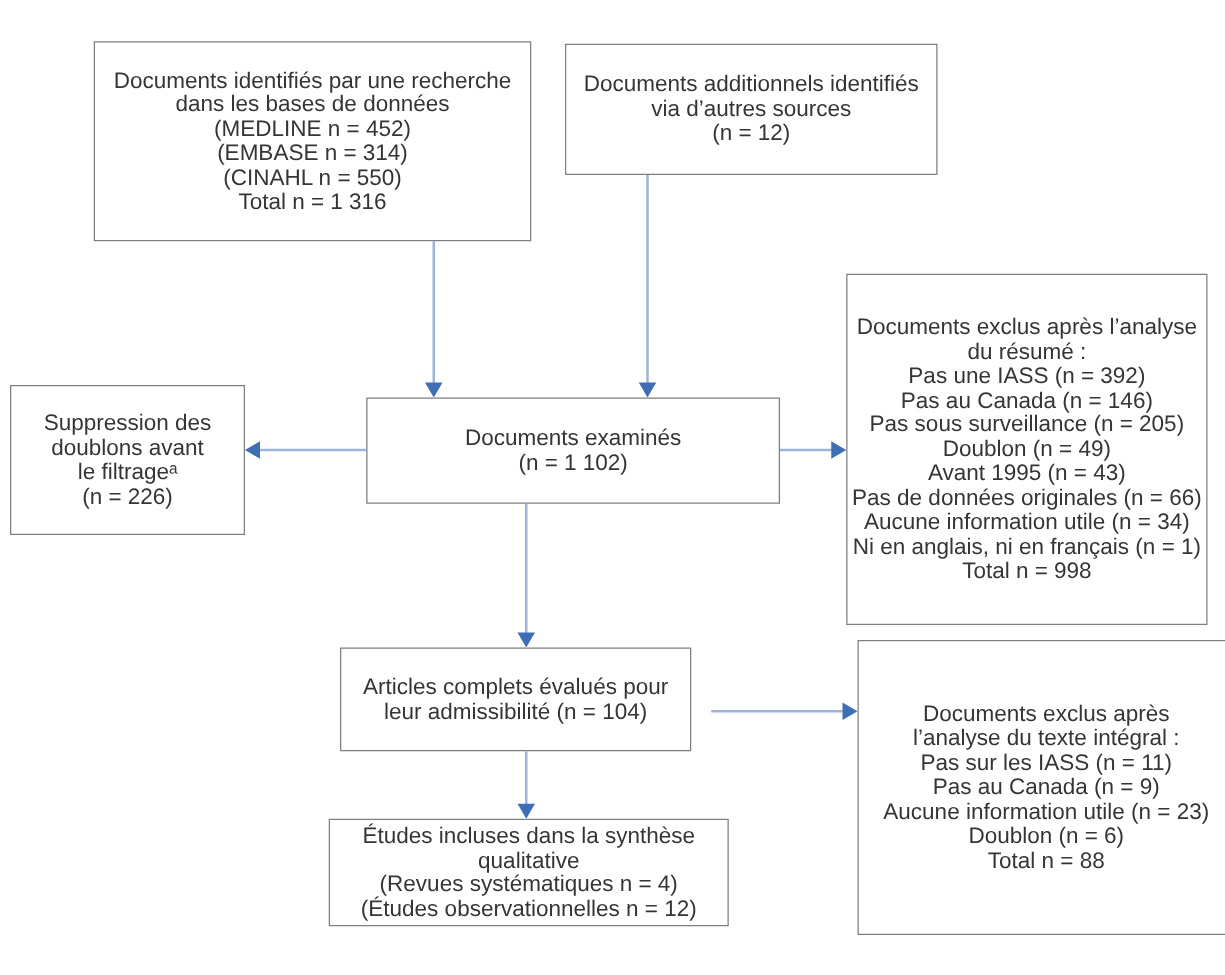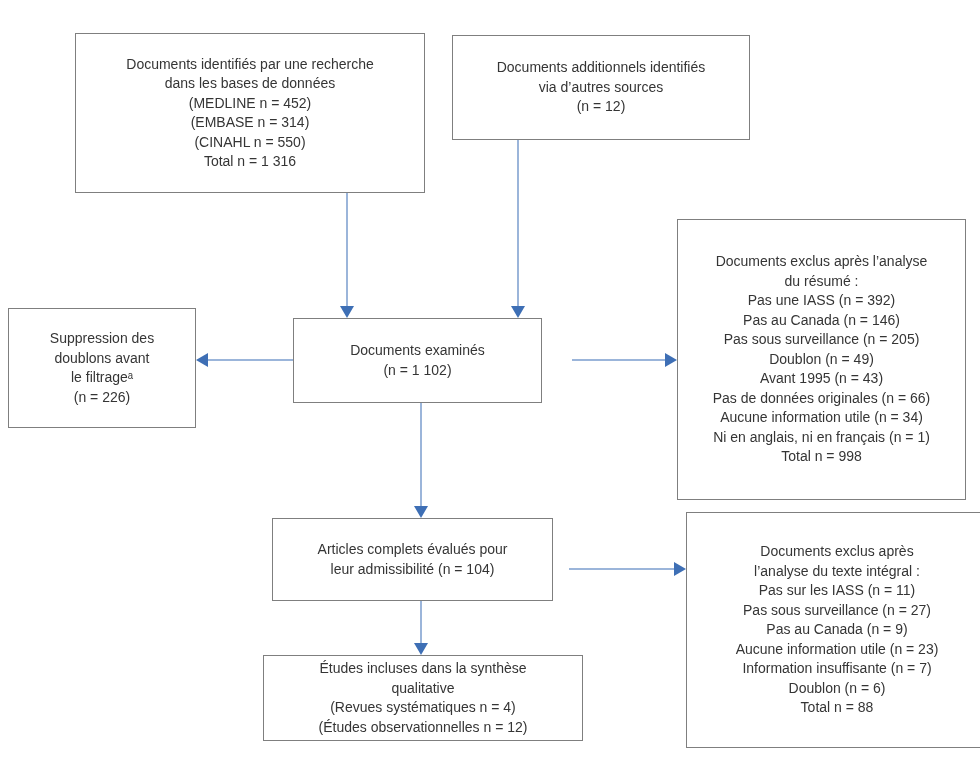--- a/index.html
+++ b/index.html
@@ -20,37 +20,37 @@
   .box{
     position:absolute;
     box-sizing:border-box;
     background:#ffffff;
     border:1px solid var(--box-border);
     display:flex;
     flex-direction:column;
     justify-content:center;
     align-items:center;
     text-align:center;
-    font-size:14px;
+    font-size:18px;
     line-height:19.5px;
     padding:2px 4px;
     z-index:2;
   }
   .box .line{white-space:nowrap;}
   .stem{position:absolute;background:var(--arrow-stem);z-index:1;}
   .head{position:absolute;width:0;height:0;z-index:1;}
   .head.down{border-left:7px solid transparent;border-right:7px solid transparent;border-top:12px solid var(--arrow-head);}
   .head.left{border-top:7px solid transparent;border-bottom:7px solid transparent;border-right:12px solid var(--arrow-head);}
   .head.right{border-top:7px solid transparent;border-bottom:7px solid transparent;border-left:12px solid var(--arrow-head);}
 
   
   #box-identified   {left:75px;  top:33px;  width:350px; height:160px;}
   #box-additional   {left:452px; top:35px;  width:298px; height:105px;}
   #box-duplicates   {left:8px;   top:308px; width:188px; height:120px;}
-  #box-screened     {left:293px; top:318px; width:249px; height:85px;}
+  #box-screened     {left:293px; top:318px; width:331px; height:85px;}
   #box-excl-abstract{left:677px; top:219px; width:289px; height:281px;}
   #box-fulltext     {left:272px; top:518px; width:281px; height:83px;}
   #box-excl-fulltext{left:686px; top:512px; width:302px; height:236px;}
   #box-included     {left:263px; top:655px; width:320px; height:86px;}
 </style>
 </head>
 <body>
 
 <div class="canvas">
 
@@ -97,24 +97,22 @@
 
   <div class="box" id="box-fulltext">
     <div class="line">Articles complets évalués pour</div>
     <div class="line">leur admissibilité (n = 104)</div>
   </div>
 
   <div class="box" id="box-excl-fulltext">
     <div class="line">Documents exclus après</div>
     <div class="line">l’analyse du texte intégral :</div>
     <div class="line">Pas sur les IASS (n = 11)</div>
-    <div class="line">Pas sous surveillance (n = 27)</div>
     <div class="line">Pas au Canada (n = 9)</div>
     <div class="line">Aucune information utile (n = 23)</div>
-    <div class="line">Information insuffisante (n = 7)</div>
     <div class="line">Doublon (n = 6)</div>
     <div class="line">Total n = 88</div>
   </div>
 
   <div class="box" id="box-included">
     <div class="line">Études incluses dans la synthèse</div>
     <div class="line">qualitative</div>
     <div class="line">(Revues systématiques n = 4)</div>
     <div class="line">(Études observationnelles n = 12)</div>
   </div>

